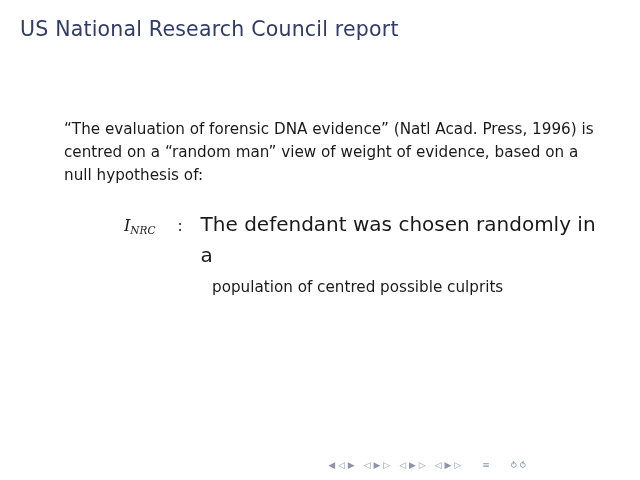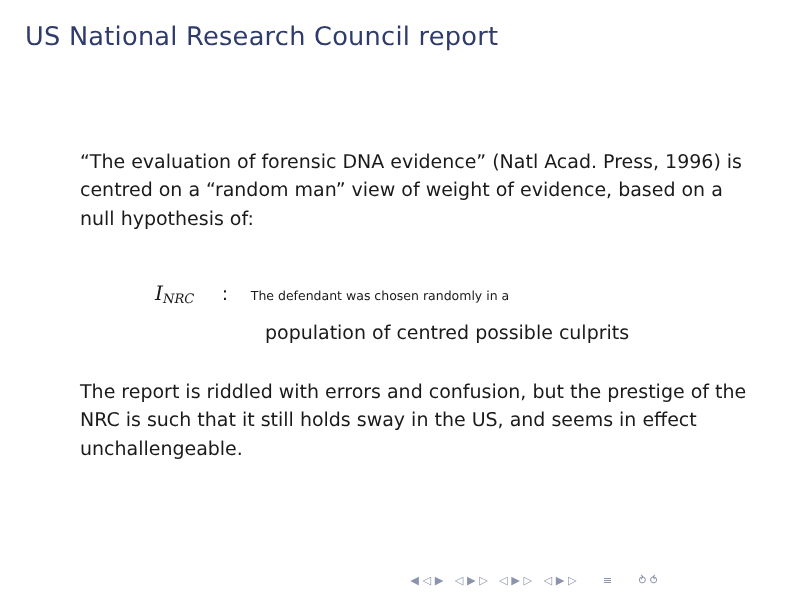--- a/index.html
+++ b/index.html
@@ -38,21 +38,21 @@
     line-height: 1.52;
   }
   .para {
     margin: 0;
     text-align: left;
   }
   .para.quote {
     margin-left: 0;
   }
   .hypothesis {
-    margin-top: 36px;
+    margin-top: 22px;
     margin-bottom: 24px;
     padding-left: 60px;
   }
   .hyp-line1 {
     display: flex;
     align-items: baseline;
   }
   .hyp-symbol {
     font-family: "DejaVu Serif", serif;
     font-style: italic;
@@ -63,21 +63,21 @@
     font-size: 10.5px;
     vertical-align: -0.25em;
     font-style: italic;
   }
   .hyp-colon {
     margin-left: 22px;
     margin-right: 18px;
     font-size: 15.2px;
   }
   .hyp-text {
-    font-size: 10px;
+    font-size: 20px;
   }
   .hyp-line2 {
     padding-left: 88px;
     margin-top: 6px;
     font-size: 15.2px;
   }
   .para.tail {
     margin-top: 20px;
   }
   .nav-bar {
@@ -114,21 +114,20 @@
 
     <div class="hypothesis">
       <div class="hyp-line1">
         <span class="hyp-symbol"><span>I</span><span class="sub">NRC</span></span>
         <span class="hyp-colon">:</span>
         <span class="hyp-text">The defendant was chosen randomly in a</span>
       </div>
       <div class="hyp-line2">population of centred possible culprits</div>
     </div>
 
-    <p class="para tail">The report is riddled with errors and confusion, but the prestige of the NRC is such that it still holds sway in the US, and seems in effect unchallengeable.</p>
 
   </div>
 
   <div class="nav-bar">
     <span class="nav-group">◀ ◁ ▶</span>
     <span class="nav-group">◁ ▶ ▷</span>
     <span class="nav-group">◁ ▶ ▷</span>
     <span class="nav-group">◁ ▶ ▷</span>
     <span class="nav-sep"></span>
     <span class="nav-group">≡</span>

